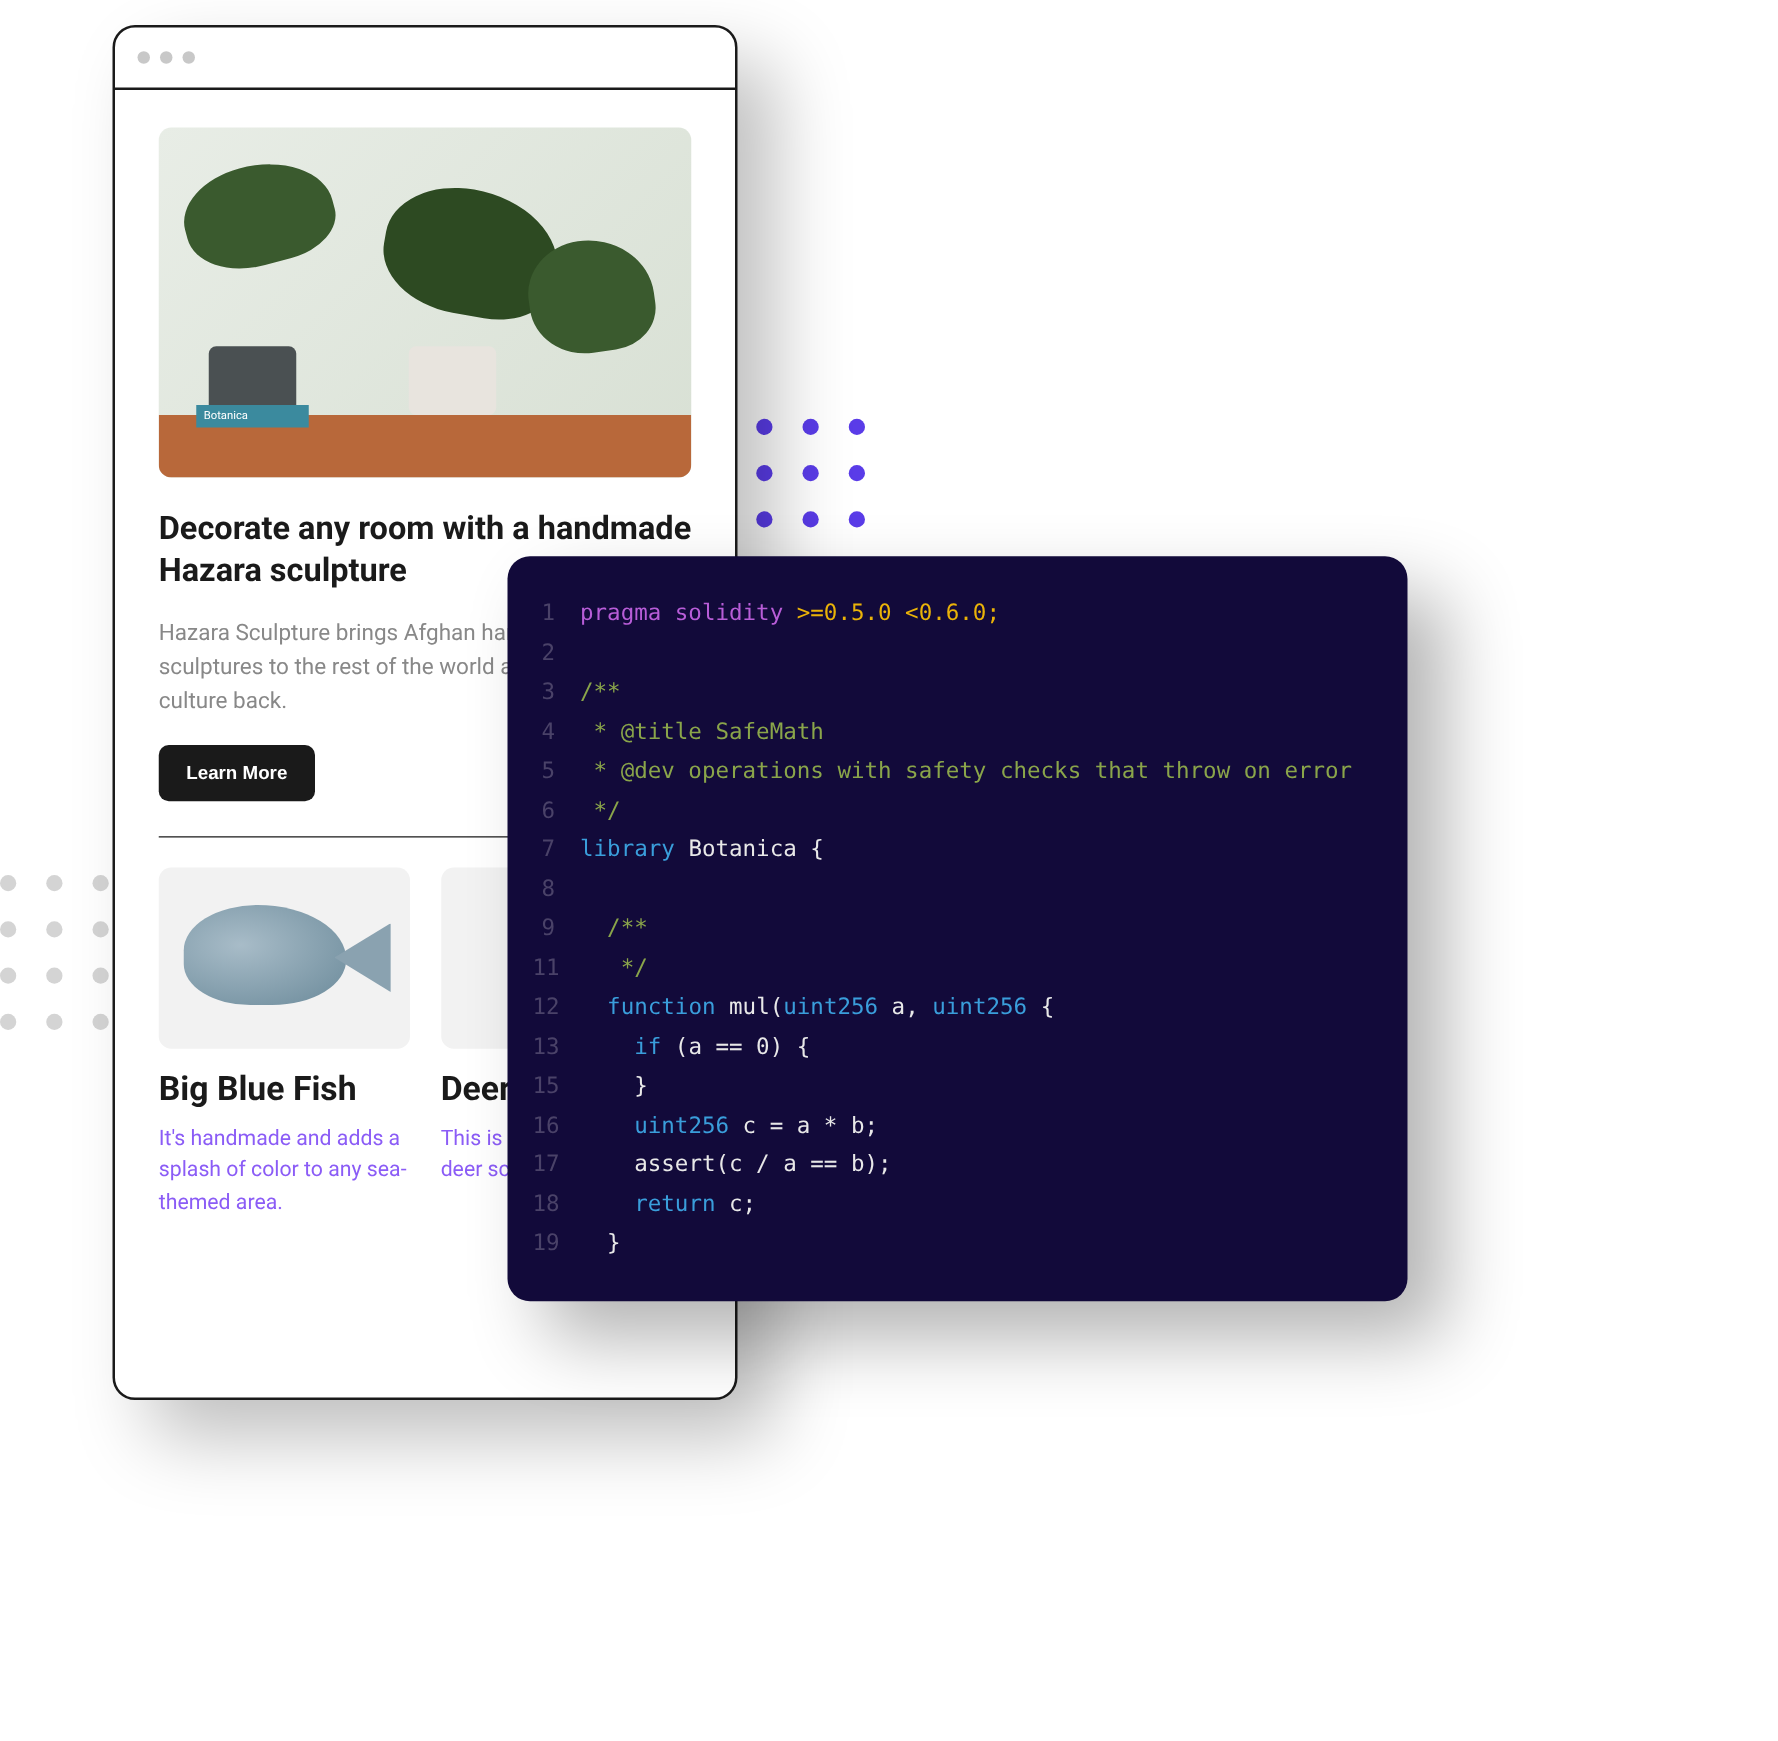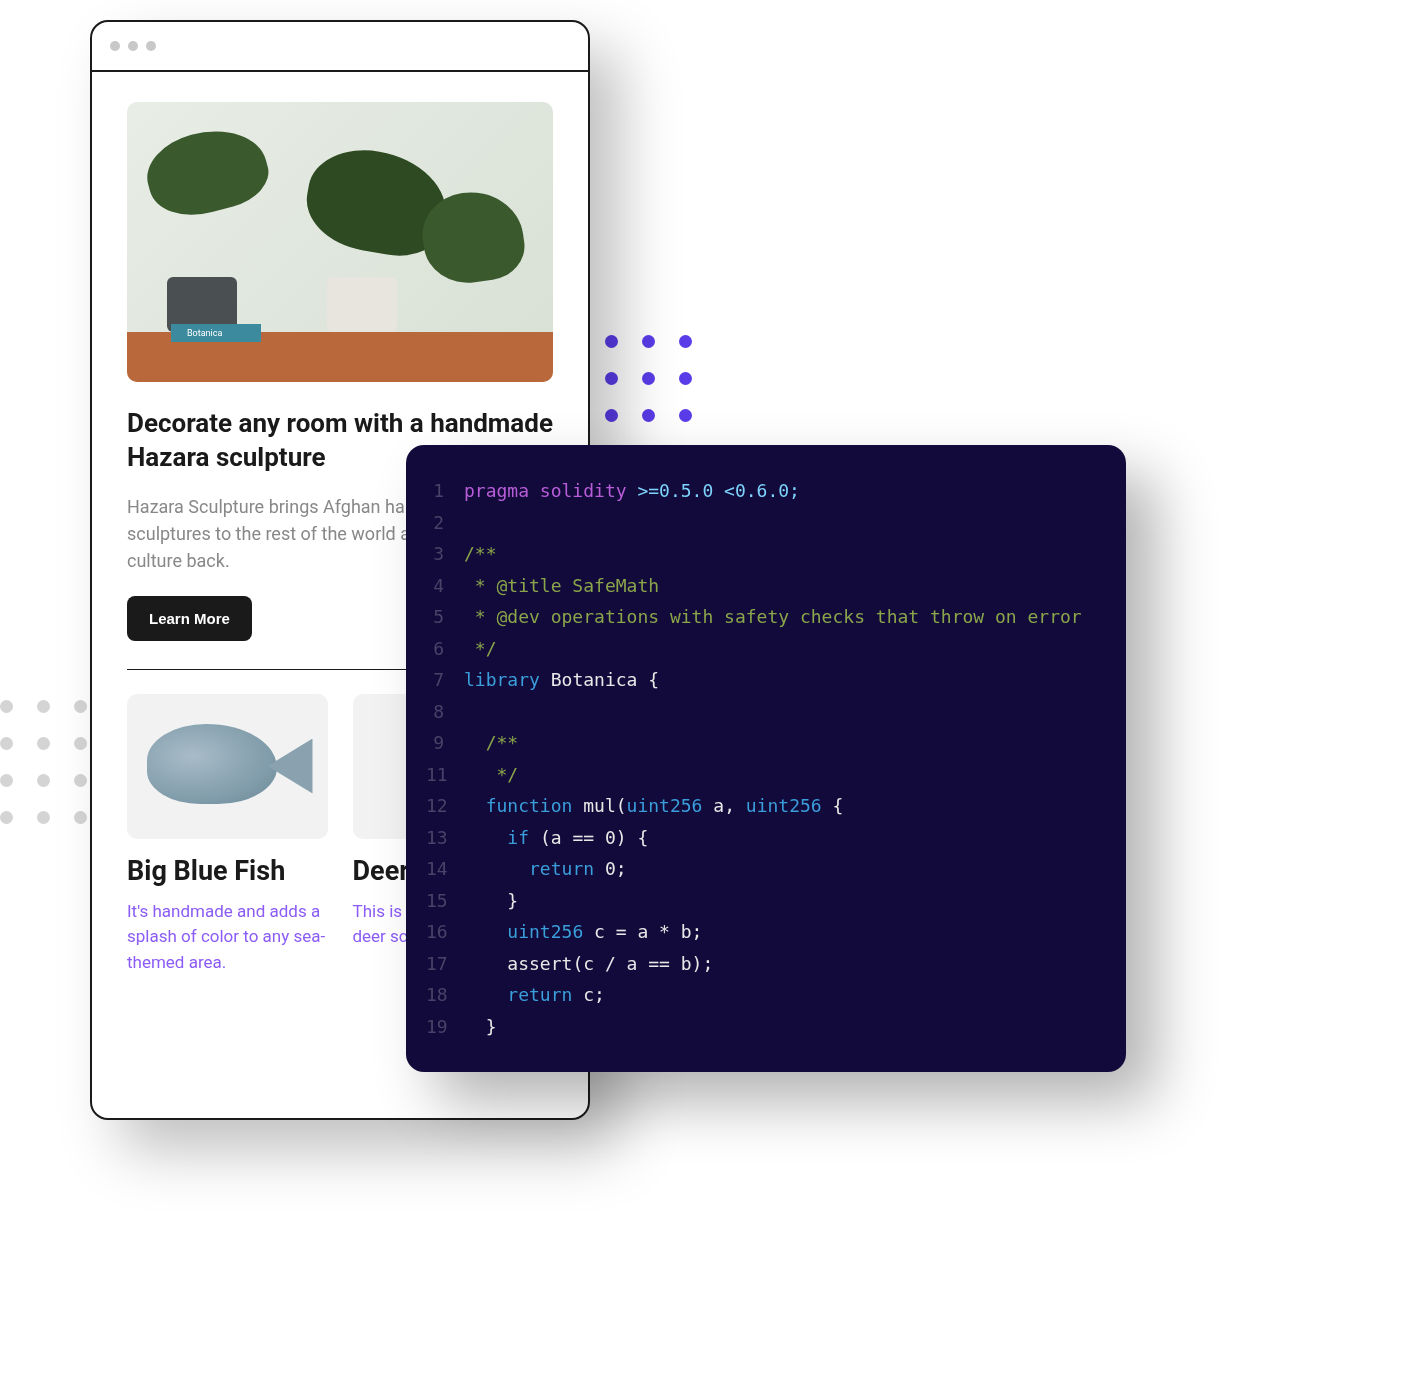--- a/index.html
+++ b/index.html
@@ -97,29 +97,29 @@
       position: absolute;
       bottom: 0;
       left: 0;
       right: 0;
       height: 50px;
       background: #b8683a;
     }
     .book {
       position: absolute;
       bottom: 40px;
-      left: 44px;
+      left: 30px;
       width: 90px;
       height: 18px;
       background: #3b8a9e;
       font-size: 9px;
       color: #fff;
       display: flex;
       align-items: center;
-      padding-left: 16px;
+      padding-left: 6px;
     }
     
     .article-title {
       font-size: 26px;
       font-weight: 700;
       color: #1a1a1a;
       line-height: 1.3;
       margin-bottom: 18px;
     }
     .article-desc {
@@ -215,21 +215,21 @@
       padding-right: 20px;
       flex-shrink: 0;
       user-select: none;
     }
     .code-text {
       flex: 1;
       white-space: pre;
       color: #e8e8e8;
     }
     .tok-kw { color: #b85dd8; margin-top: 15px; }
-    .tok-ver { color: #7dd3fc; }
+    .tok-ver { color: #eab308; }
     .tok-comment { color: #8aa54a; }
     .tok-lib { color: #3a9edb; }
     .tok-name { color: #e8e8e8; }
     .tok-fn { color: #3a9edb; }
     .tok-type { color: #3a9edb; }
     .tok-ret { color: #3a9edb; }
   </style>
 </head>
 <body>
 
@@ -344,24 +344,20 @@
     </div>
     <div class="code-line">
       <div class="line-num">12</div>
       <div class="code-text"><span>  </span><span class="tok-fn">function </span><span class="tok-name">mul(</span><span class="tok-type">uint256 </span><span class="tok-name">a, </span><span class="tok-type">uint256 </span><span class="tok-name">{</span></div>
     </div>
     <div class="code-line">
       <div class="line-num">13</div>
       <div class="code-text"><span>    </span><span class="tok-fn">if </span><span class="tok-name">(a == 0) {</span></div>
     </div>
     <div class="code-line">
-      <div class="line-num">14</div>
-      <div class="code-text"><span>    </span><span class="tok-ret">  return </span><span class="tok-name">0;</span></div>
-    </div>
-    <div class="code-line">
       <div class="line-num">15</div>
       <div class="code-text"><span>    </span><span class="tok-name">}</span></div>
     </div>
     <div class="code-line">
       <div class="line-num">16</div>
       <div class="code-text"><span>    </span><span class="tok-type">uint256 </span><span class="tok-name">c = a * b;</span></div>
     </div>
     <div class="code-line">
       <div class="line-num">17</div>
       <div class="code-text"><span>    </span><span class="tok-name">assert(c / a == b);</span></div>

